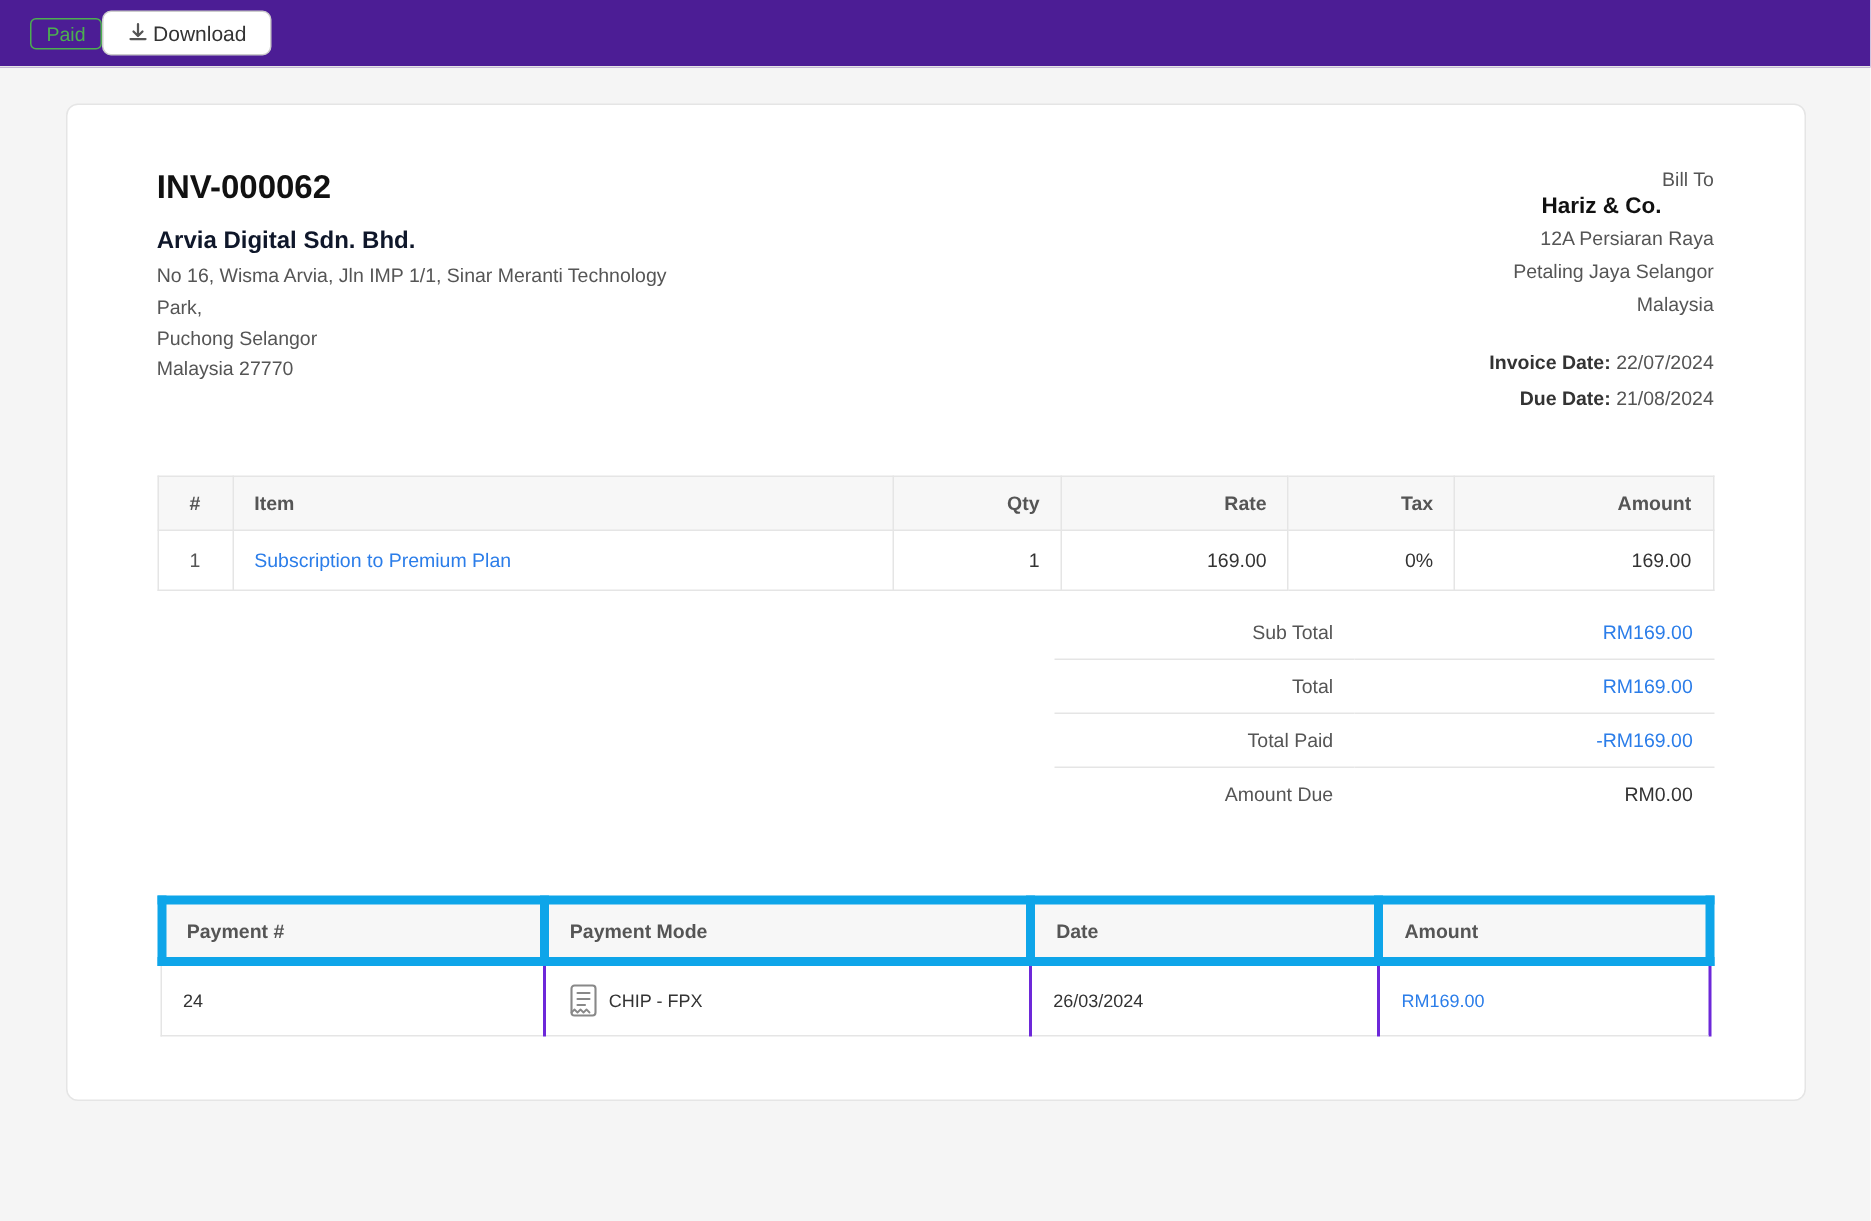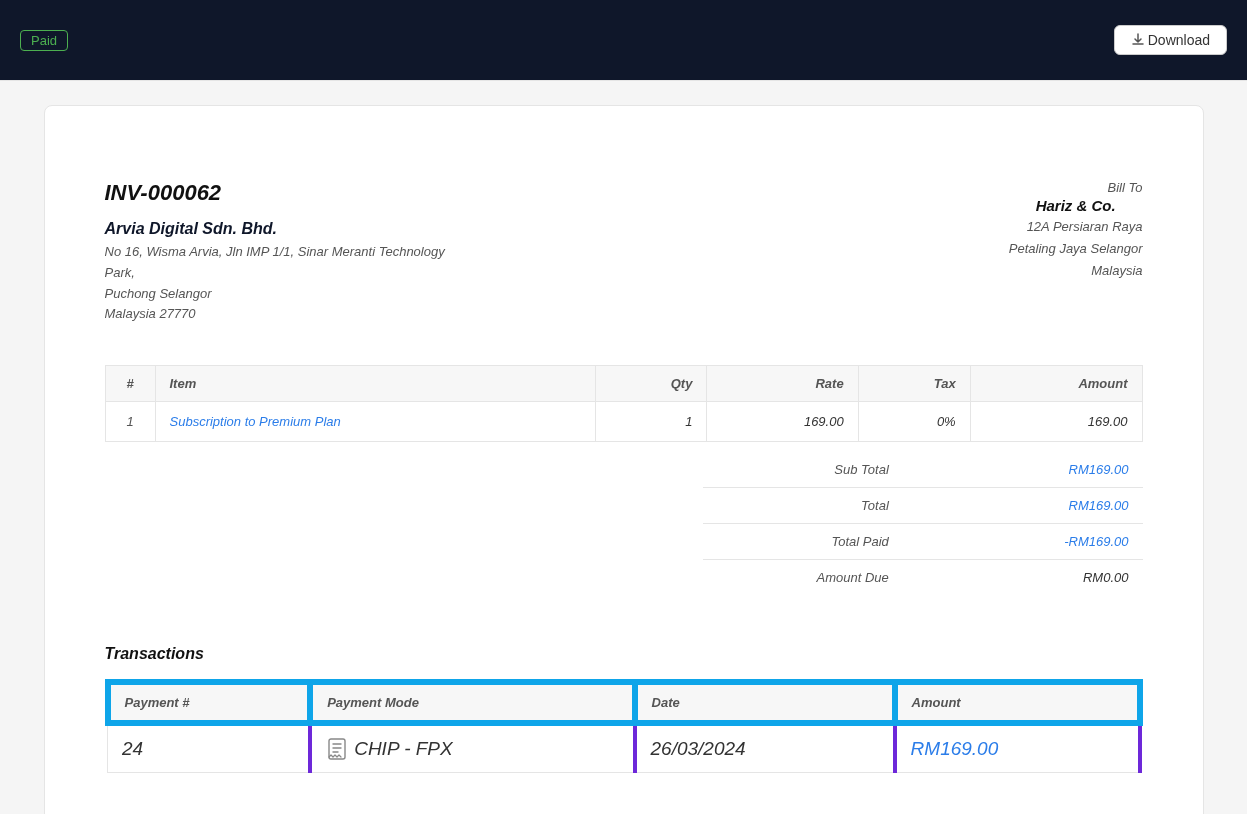--- a/index.html
+++ b/index.html
@@ -6,24 +6,23 @@
     body {
       font-family: -apple-system, BlinkMacSystemFont, 'Segoe UI', sans-serif;
       background: #f5f5f5;
       min-height: 814px;
       width: 1247px;
       position: relative;
     }
 
     .top-bar {
       display: flex;
-      justify-content: space-between;
       align-items: center;
-      padding: 25px 20px;
-      background: #0f172a;
+      padding: 7px 20px;
+      background: #4c1d95;
       border-bottom: 1px solid #e5e5e5;
     }
 
     .paid-badge {
       display: inline-block;
       border: 1.5px solid #4caf50;
       color: #4caf50;
       border-radius: 4px;
       padding: 2px 10px;
       font-size: 13px;
@@ -42,22 +41,21 @@
       cursor: pointer;
       color: #333;
     }
 
     .invoice-wrapper {
       max-width: 1160px;
       margin: 24px auto;
       background: #fff;
       border-radius: 8px;
       border: 1px solid #e5e5e5;
-      padding: 74px 60px;
-      font-style: italic;
+      padding: 42px 60px;
     }
 
     .invoice-header {
       display: flex;
       justify-content: space-between;
       align-items: flex-start;
       margin-bottom: 40px;
     }
 
     .invoice-id {
@@ -217,24 +215,24 @@
       font-size: 13px;
       font-weight: 600;
       color: #555;
       border: 6px solid #0ea5e9;
       background: #f7f7f7;
       text-align: left;
     }
 
     .trans-table td {
       padding: 12px 14px;
-      font-size: 19px;
+      font-size: 12px;
       color: #333;
       border-left: 1px solid #e5e5e5;
-      border-right: 4px solid #6d28d9;
+      border-right: 2px solid #6d28d9;
       border-bottom: 1px solid #e5e5e5;
     }
 
     .trans-table td.amount-val {
       color: #2b7de9;
       font-weight: 500;
     }
 
     .payment-mode-cell {
       display: flex;
@@ -269,20 +267,24 @@
       </div>
     </div>
 
     <div class="bill-to-section">
       <div class="bill-to-label">Bill To</div>
       <div class="bill-to-name">Hariz &amp; Co.</div>
       <div class="bill-to-address">
         <span>12A Persiaran Raya</span><br>
         <span>Petaling Jaya Selangor</span><br>
         <span>Malaysia</span>
+      </div>
+      <div class="invoice-dates">
+        <div><span style="font-weight: 600; color: rgb(51, 51, 51);">Invoice Date: </span><span>22/07/2024</span></div>
+        <div><span style="font-weight: 600; color: rgb(51, 51, 51);">Due Date: </span><span>21/08/2024</span></div>
       </div>
     </div>
   </div>
 
   <table class="items-table">
     <thead>
       <tr>
         <th class="num">#</th>
         <th>Item</th>
         <th class="qty">Qty</th>
@@ -320,21 +322,20 @@
       </tr>
       <tr>
         <td class="label">Amount Due</td>
         <td class="value black">RM0.00</td>
       </tr>
     </tbody>
       </table>
   </div>
 
   <div class="transactions-section">
-    <div class="transactions-title">Transactions</div>
     <table class="trans-table">
       <thead>
         <tr>
           <th>Payment #</th>
           <th>Payment Mode</th>
           <th>Date</th>
           <th>Amount</th>
         </tr>
       </thead>
       <tbody id="trans-tbody">

